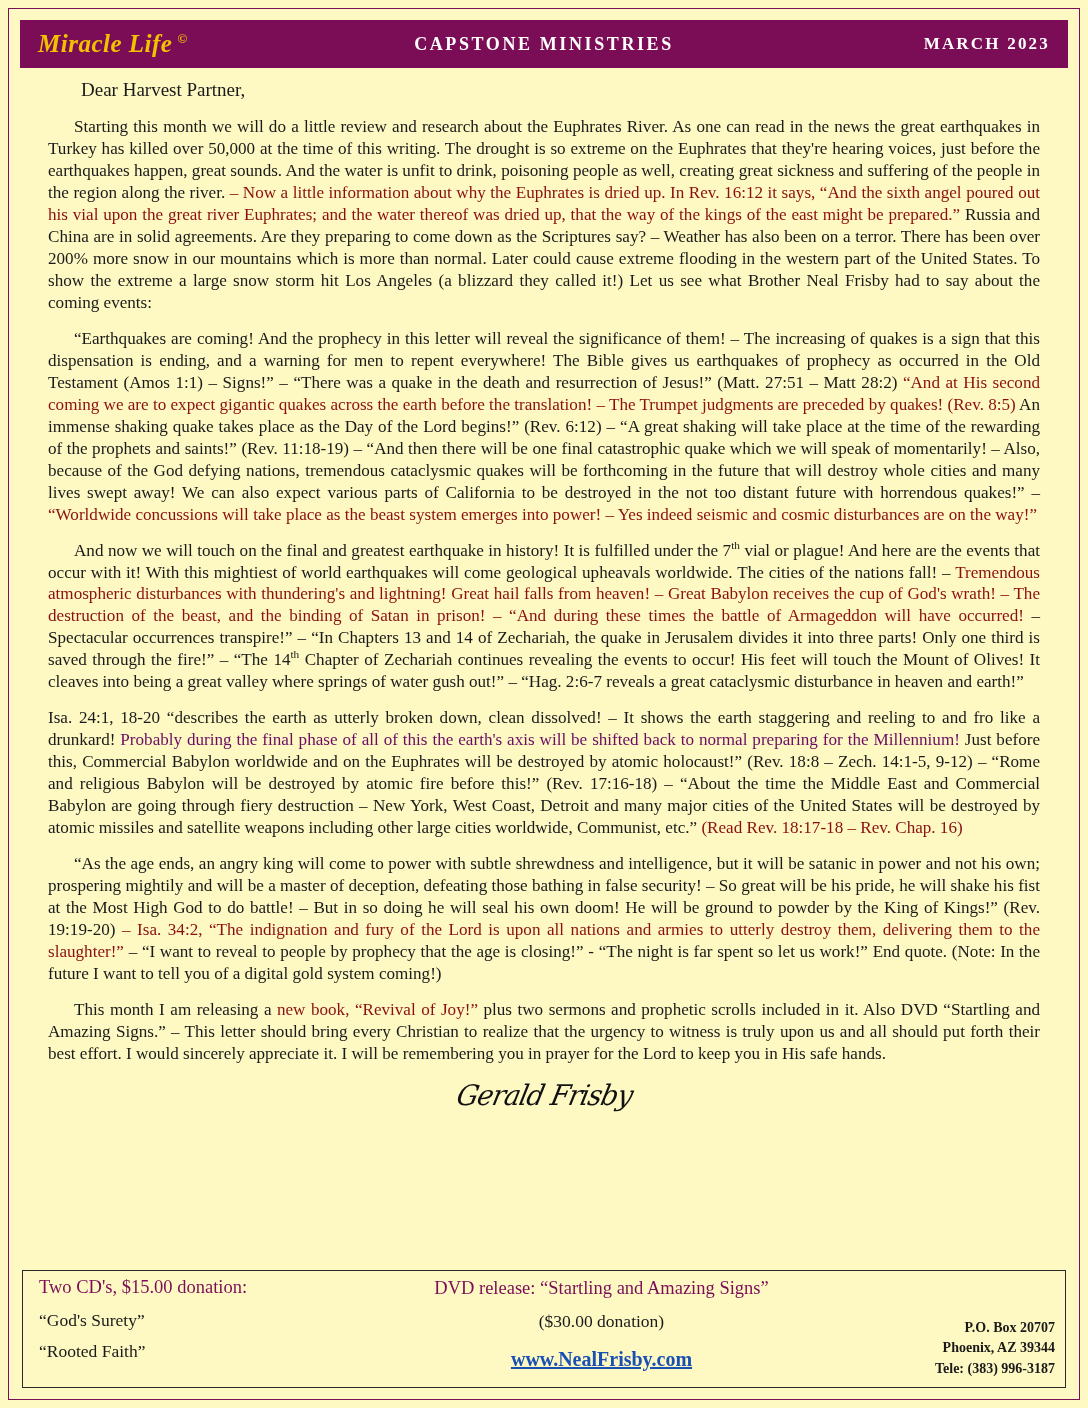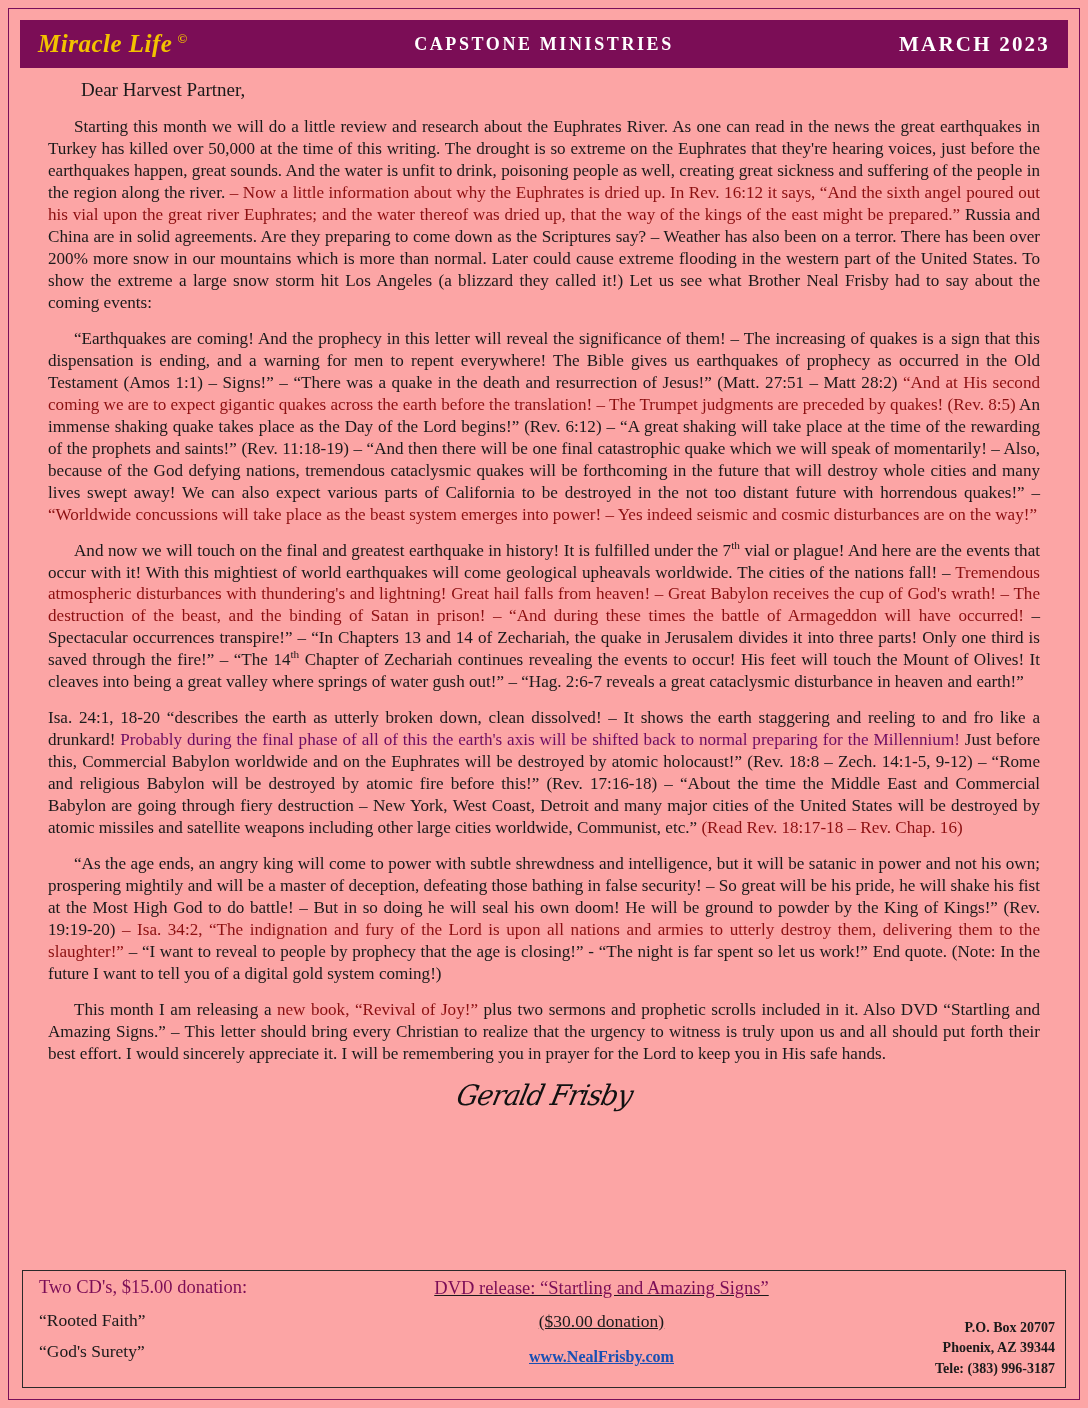--- a/index.html
+++ b/index.html
@@ -12,21 +12,21 @@
     background: #ffffff;
     font-family: "Liberation Serif", serif;
     color: #1a1a1a;
   }
   .page {
     position: relative;
     width: 1088px;
     height: 1408px;
     box-sizing: border-box;
     padding: 14px 14px 10px 14px;
-    background: #fca5a5;
+    background: #fef9c3;
   }
   .page-border {
     position: absolute;
     left: 8px;
     top: 8px;
     right: 8px;
     bottom: 8px;
     border: 1px solid #7a0f5a;
     pointer-events: none;
   }
@@ -64,21 +64,21 @@
     color: #ffffff;
     font-size: 18px;
     font-weight: bold;
     letter-spacing: 2.6px;
     font-family: "Liberation Serif", serif;
     pointer-events: none;
   }
   .masthead-right {
     margin-left: auto;
     color: #ffffff;
-    font-size: 21px;
+    font-size: 17px;
     font-weight: bold;
     letter-spacing: 2.2px;
     white-space: nowrap;
     z-index: 2;
   }
   
   .content {
     padding: 10px 20px 0 20px;
     font-size: 17.1px;
     line-height: 1.285;
@@ -151,34 +151,33 @@
     margin-bottom: 12px;
   }
   .footer-left .cd-item {
     font-size: 17.5px;
     margin-bottom: 10px;
   }
   .footer-mid {
     flex: 1;
     text-align: center;
     padding-top: 1px;
-    text-decoration: underline;
   }
   .footer-mid .dvd-head {
     color: #7b0d56;
     font-size: 18.5px;
     margin-bottom: 12px;
   }
   .footer-mid .donation {
     font-size: 17.5px;
     margin-bottom: 16px;
   }
   .footer-mid .website {
     color: #1850b4;
-    font-size: 16px;
+    font-size: 20px;
     font-weight: bold;
     text-decoration: underline;
     font-family: "Liberation Serif", serif;
     cursor: pointer;
   }
   .footer-right {
     width: 215px;
     text-align: right;
     align-self: flex-end;
     padding-bottom: 2px;
@@ -219,22 +218,22 @@
 
     <div class="signature-wrap">
       <span class="signature">Gerald Frisby</span>
     </div>
   </div>
 
   <div class="footer">
     <div class="footer-grid">
       <div class="footer-left">
         <div class="cd-head">Two CD's, $15.00 donation:</div>
+        <div class="cd-item">“God's Surety”</div>
         <div class="cd-item">“Rooted Faith”</div>
-        <div class="cd-item">“God's Surety”</div>
       </div>
       <div class="footer-mid">
         <div class="dvd-head">DVD release: “Startling and Amazing Signs”</div>
         <div class="donation">($30.00 donation)</div>
         <div class="website">www.NealFrisby.com</div>
       </div>
       <div class="footer-right">
         <div>P.O. Box 20707</div>
         <div>Phoenix, AZ 39344</div>
         <div>Tele: (383) 996-3187</div>

